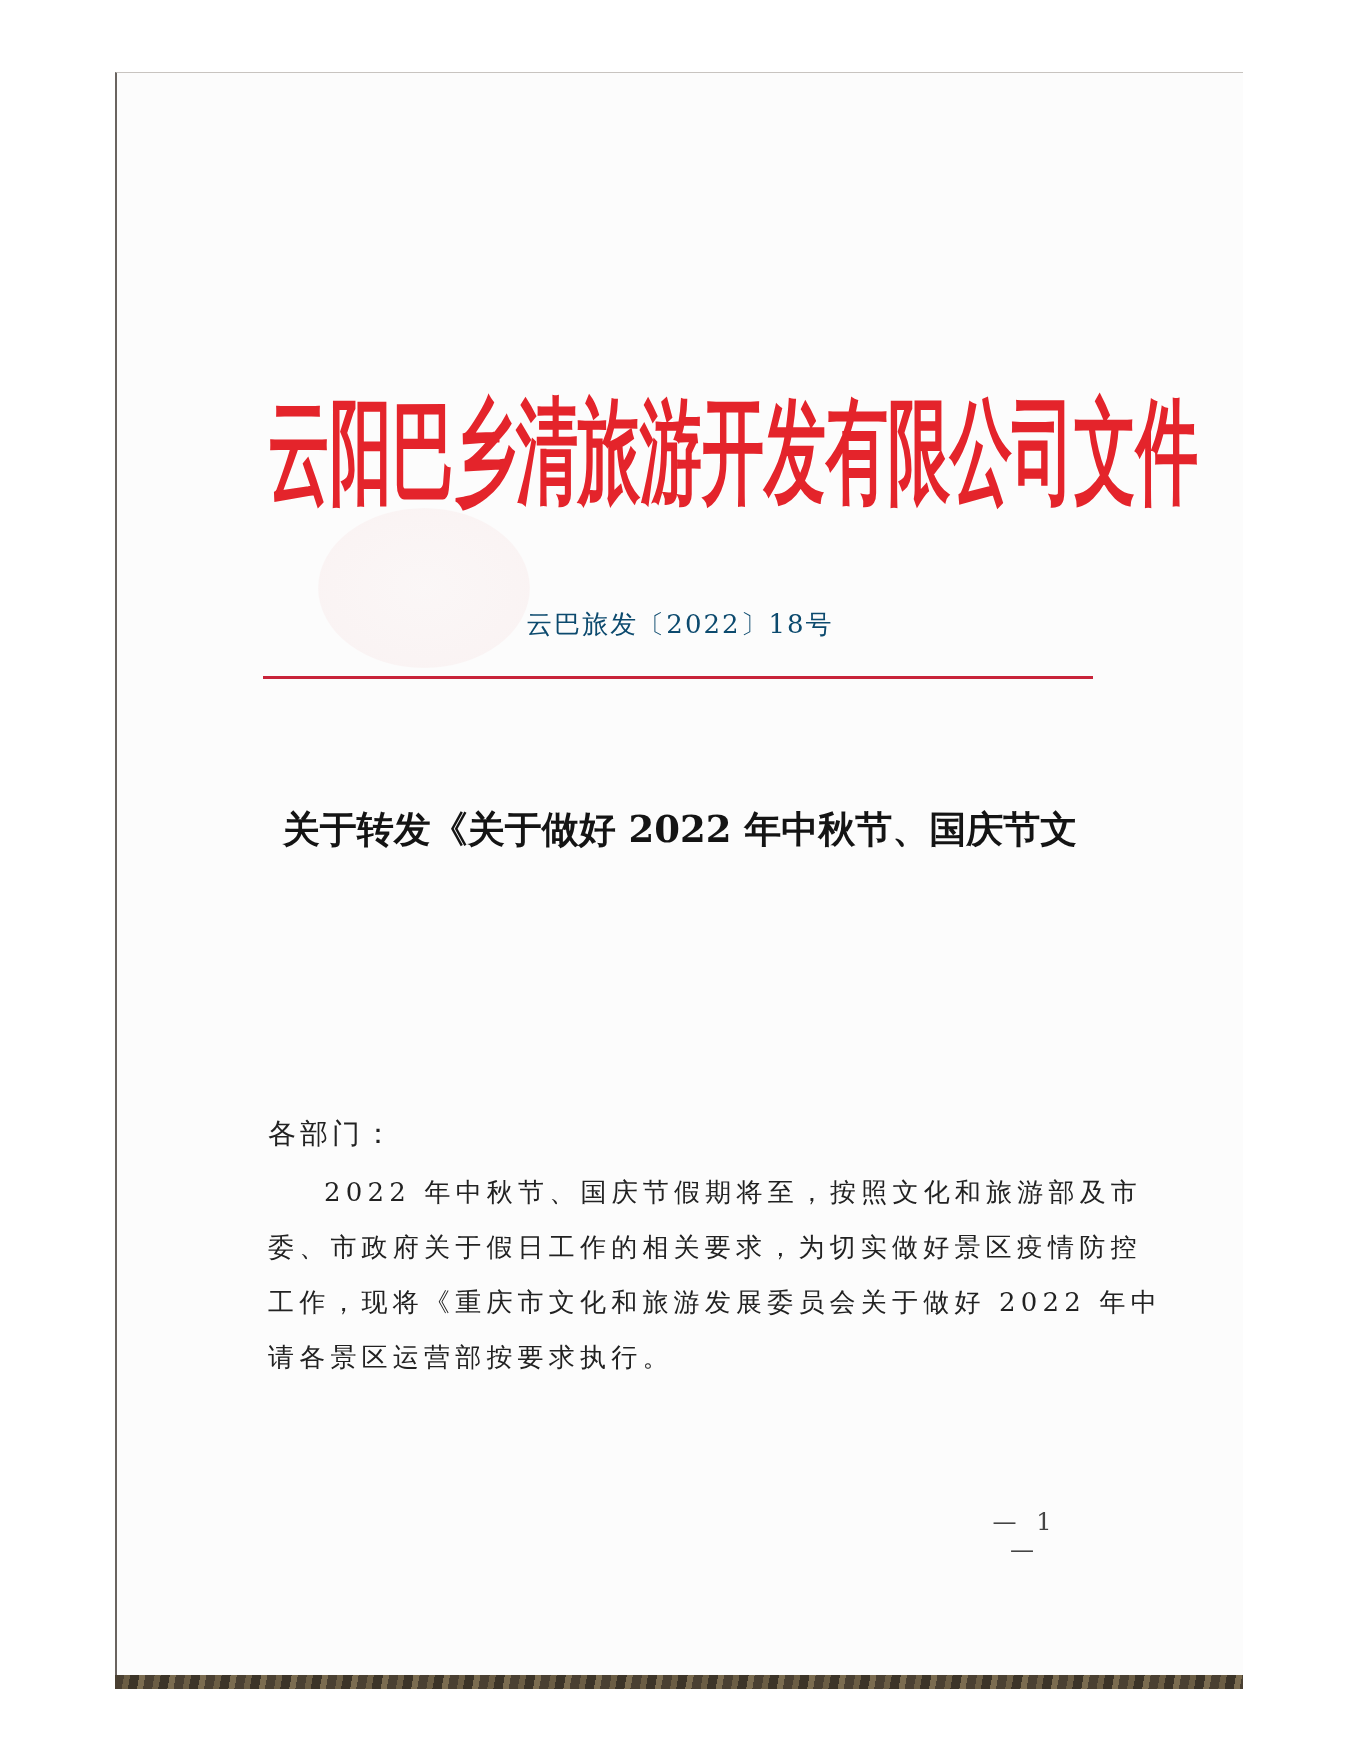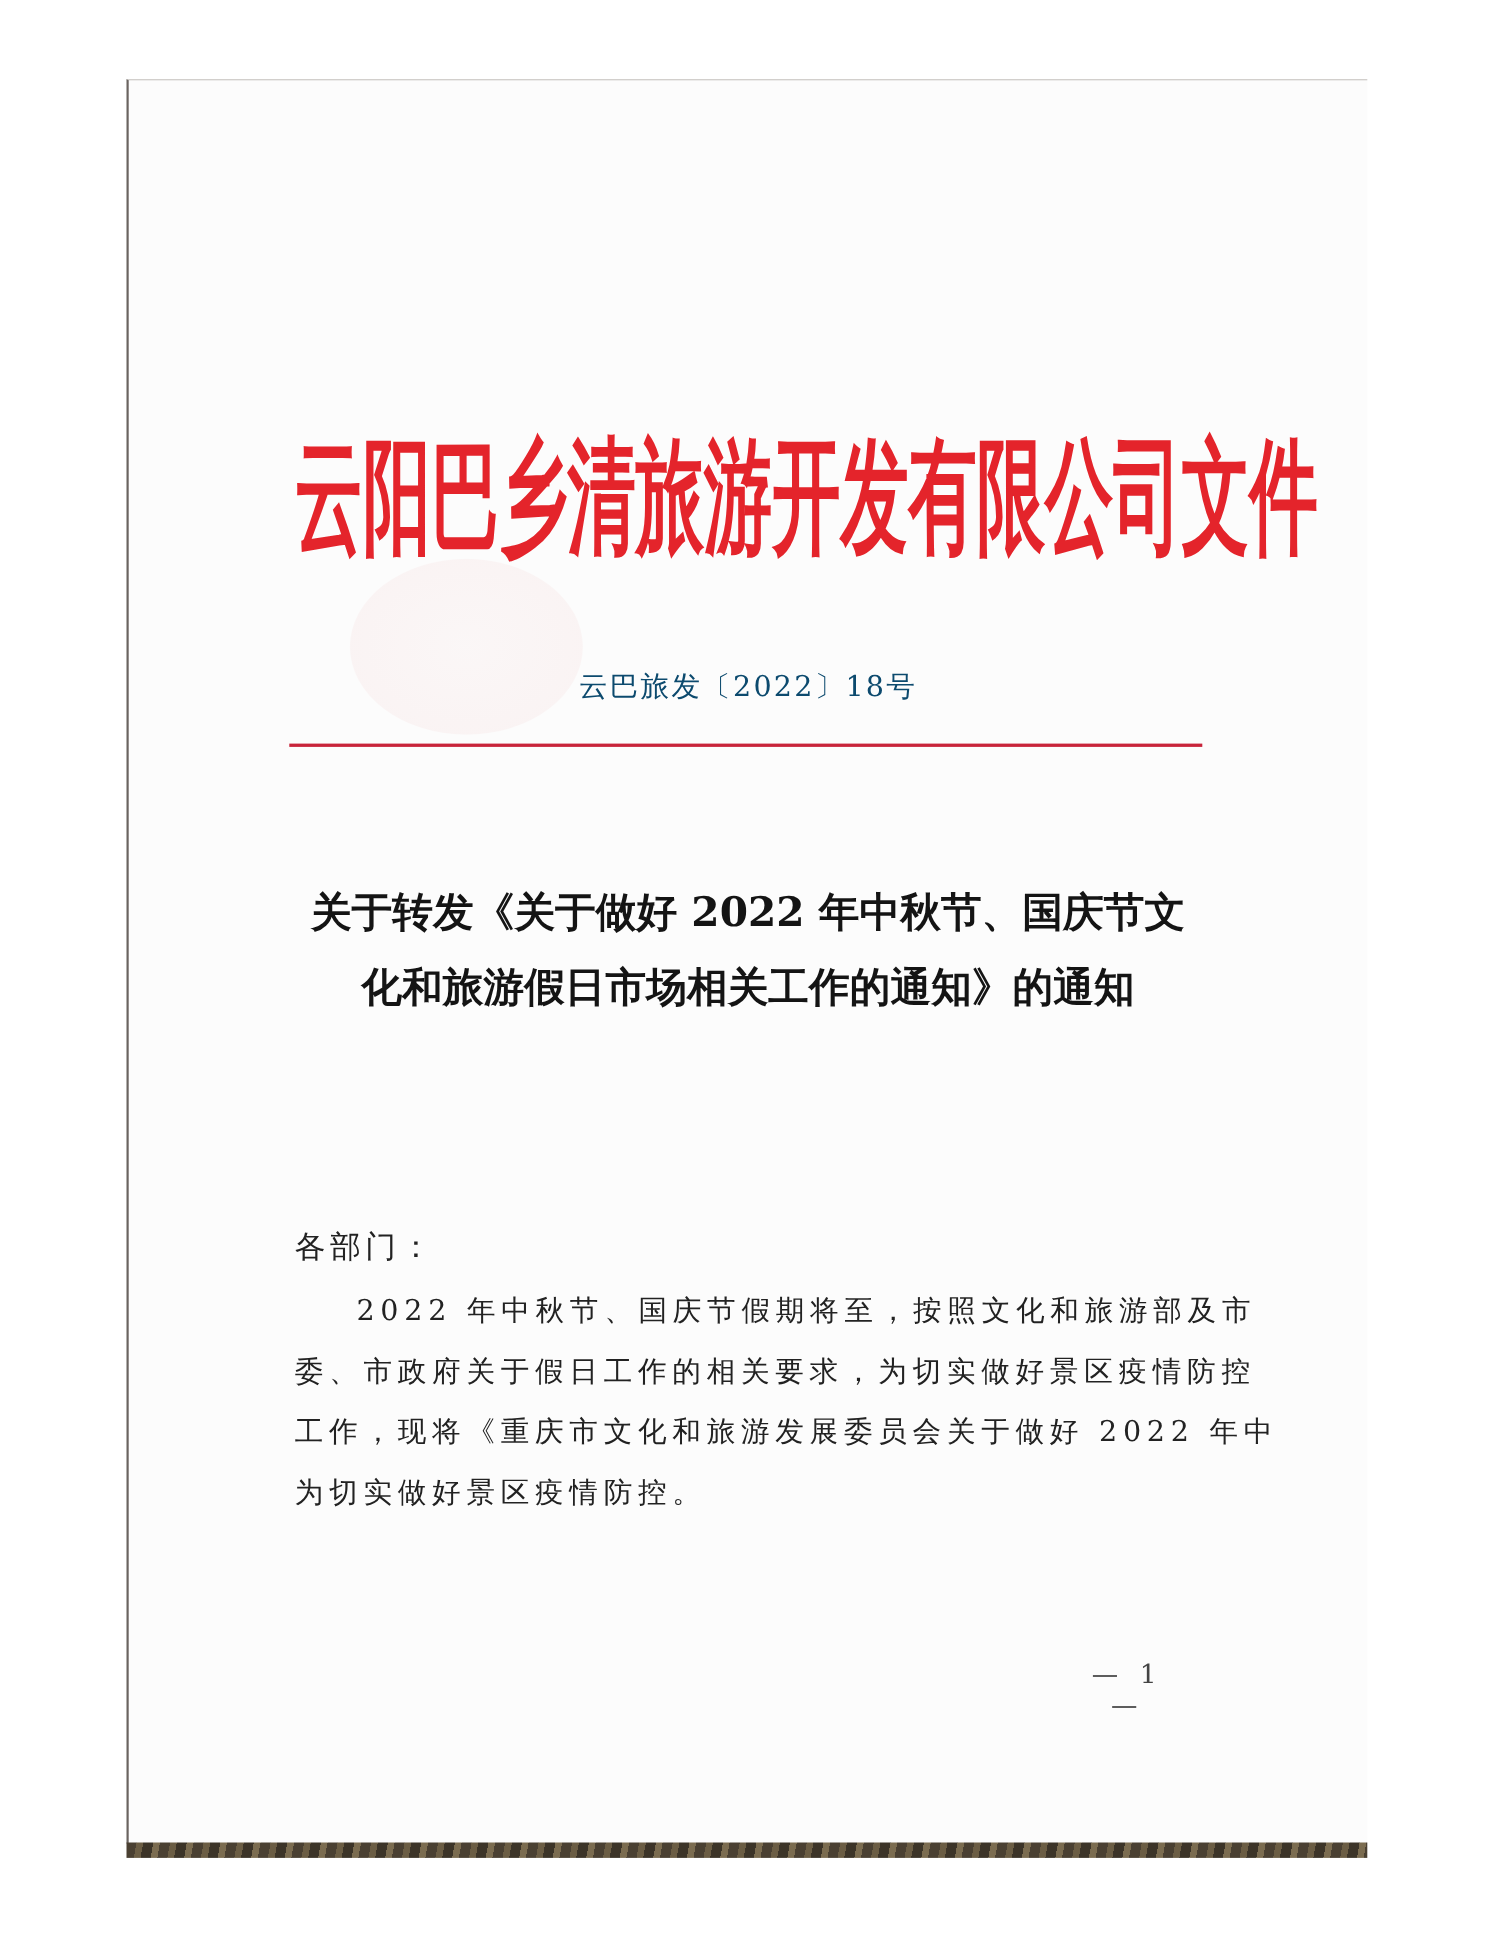--- a/index.html
+++ b/index.html
@@ -88,27 +88,26 @@
   <span>司</span>
   <span>文</span>
   <span>件</span>
 </div>
 
 <div class="docnum">云巴旅发〔2022〕18号</div>
 <div class="redrule"></div>
 
 <div class="title">
   <span class="line">关于转发《关于做好 2022 年中秋节、国庆节文</span>
-  <span class="line">化和旅游假日市场相关工作的通知》的通知</span>
 </div>
 
 <div class="salutation">各部门：</div>
 
 <div class="body">
   <span class="line indent">2022 年中秋节、国庆节假期将至，按照文化和旅游部及市</span>
   <span class="line">委、市政府关于假日工作的相关要求，为切实做好景区疫情防控</span>
   <span class="line">工作，现将《重庆市文化和旅游发展委员会关于做好 2022 年中</span>
-  <span class="line">为切实做好景区疫情防控。</span>
+  <span class="line">请各景区运营部按要求执行。</span>
 </div>
 
 <div class="pagenum">— 1 —</div>
 
 <div class="wood"></div>
 
 </body></html>

